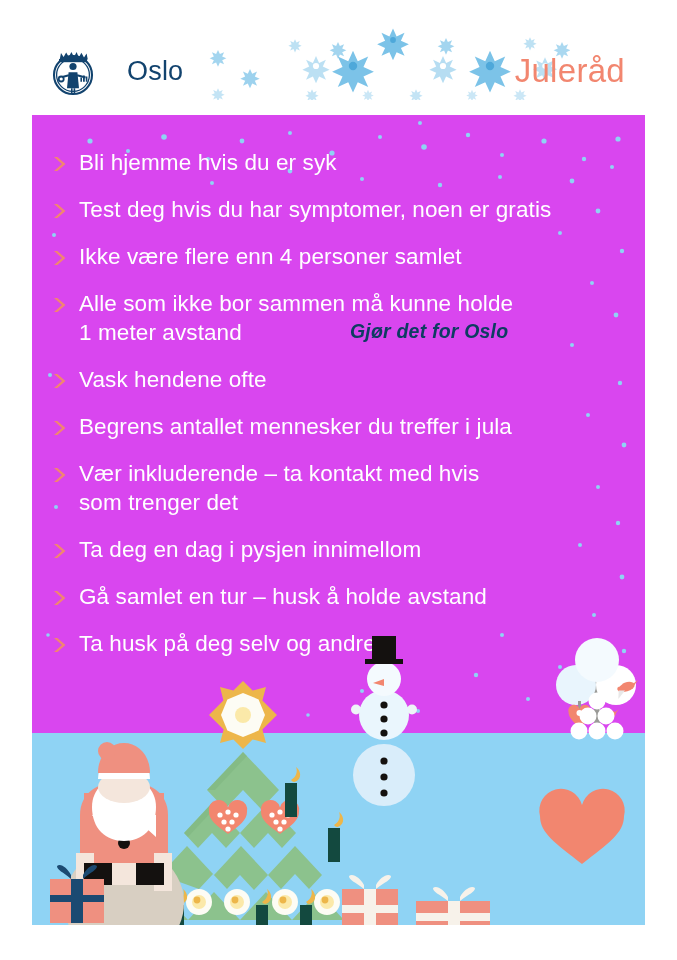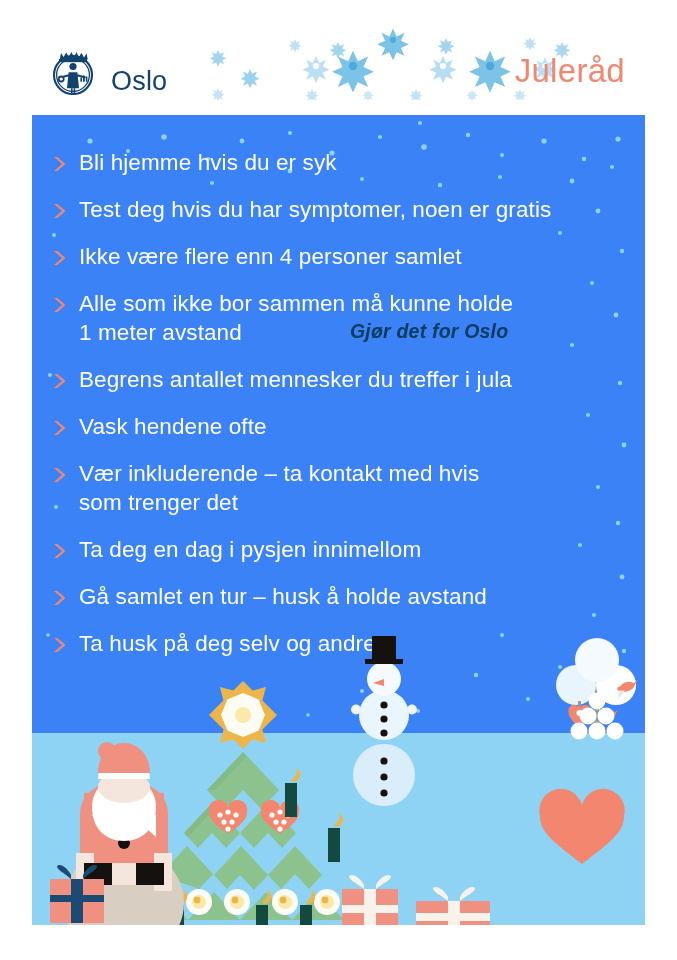--- a/index.html
+++ b/index.html
@@ -6,34 +6,34 @@
   html, body {
     width: 677px; height: 960px;
     background: #ffffff;
     font-family: "Liberation Sans", sans-serif;
     overflow: hidden;
   }
   .poster { position: relative; width: 677px; height: 960px; background: #fff; }
 
   
   .header { position: absolute; left: 0; top: 0; width: 677px; height: 115px; }
-  .logo-wrap { position: absolute; left: 46px; top: 45px; display: flex; align-items: flex-end; gap: 11px; }
+  .logo-wrap { position: absolute; left: 46px; top: 45px; display: flex; align-items: center; gap: 27px; }
   .logo-mark { width: 54px; height: 52px; }
   .logo-text { font-size: 27px; color: #12436e; letter-spacing: .2px; font-weight: 400; }
   .title {
     position: absolute; right: 52px; top: 52px;
     font-size: 33px; font-weight: 400; color: #f2866f; letter-spacing: .3px;
   }
   .flakes { position: absolute; left: 190px; top: 18px; width: 380px; height: 82px; }
 
   
   .panel {
     position: absolute; left: 32px; top: 115px;
     width: 613px; height: 810px;
-    background: #3b82f6; overflow: hidden;
+    background: #d946ef; overflow: hidden;
   }
   .dots { position: absolute; inset: 0; width: 613px; height: 620px; }
 
   
   .list { position: absolute; left: 20px; top: 33px; width: 580px; }
   .item { display: flex; align-items: flex-start; margin-bottom: 18px; }
   .chev { flex: 0 0 auto; width: 16px; margin-right: 11px; padding-top: 7px; }
   .txt {
     color: #ffffff; font-size: 22.5px; line-height: 29px;
     letter-spacing: .1px; white-space: pre-line; font-weight: 400;
@@ -229,27 +229,27 @@
         <svg class="chev" viewBox="0 0 16 18">
           <path d="M2 2l8 7-8 7 3.4 0 8-7-8-7z" fill="#f2866f"></path>
         </svg>
         <div class="txt">Alle som ikke bor sammen må kunne holde
 1 meter avstand</div>
       </div>
       <div class="item">
         <svg class="chev" viewBox="0 0 16 18">
           <path d="M2 2l8 7-8 7 3.4 0 8-7-8-7z" fill="#f2866f"></path>
         </svg>
+        <div class="txt">Vask hendene ofte</div>
+      </div>
+      <div class="item">
+        <svg class="chev" viewBox="0 0 16 18">
+          <path d="M2 2l8 7-8 7 3.4 0 8-7-8-7z" fill="#f2866f"></path>
+        </svg>
         <div class="txt">Begrens antallet mennesker du treffer i jula</div>
-      </div>
-      <div class="item">
-        <svg class="chev" viewBox="0 0 16 18">
-          <path d="M2 2l8 7-8 7 3.4 0 8-7-8-7z" fill="#f2866f"></path>
-        </svg>
-        <div class="txt">Vask hendene ofte</div>
       </div>
       <div class="item">
         <svg class="chev" viewBox="0 0 16 18">
           <path d="M2 2l8 7-8 7 3.4 0 8-7-8-7z" fill="#f2866f"></path>
         </svg>
         <div class="txt">Vær inkluderende – ta kontakt med hvis
 som trenger det</div>
       </div>
       <div class="item">
         <svg class="chev" viewBox="0 0 16 18">

